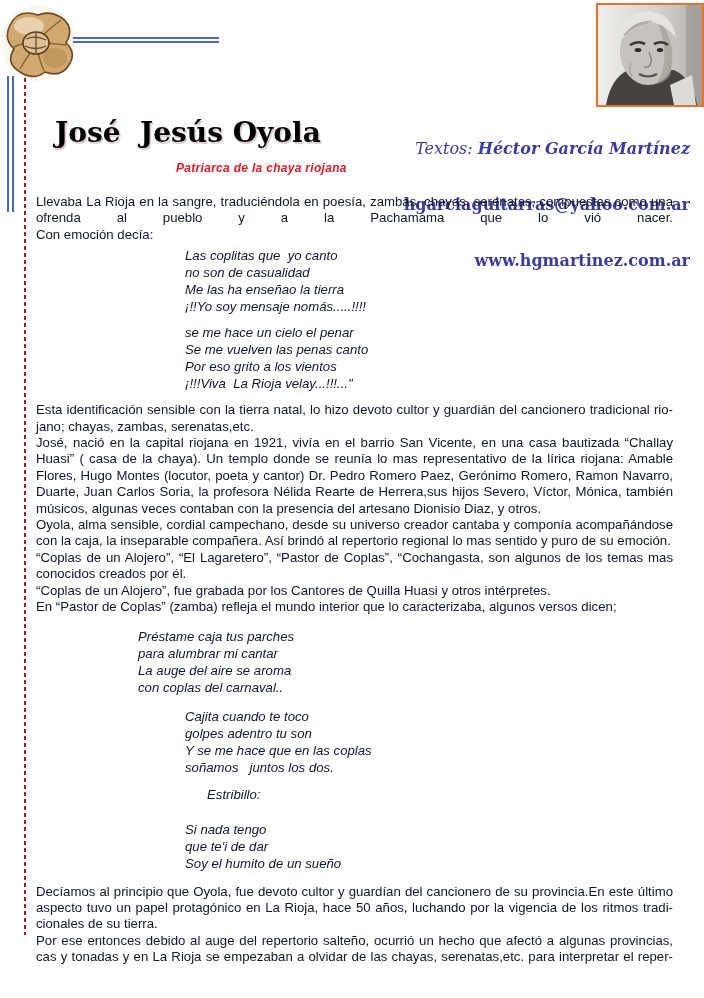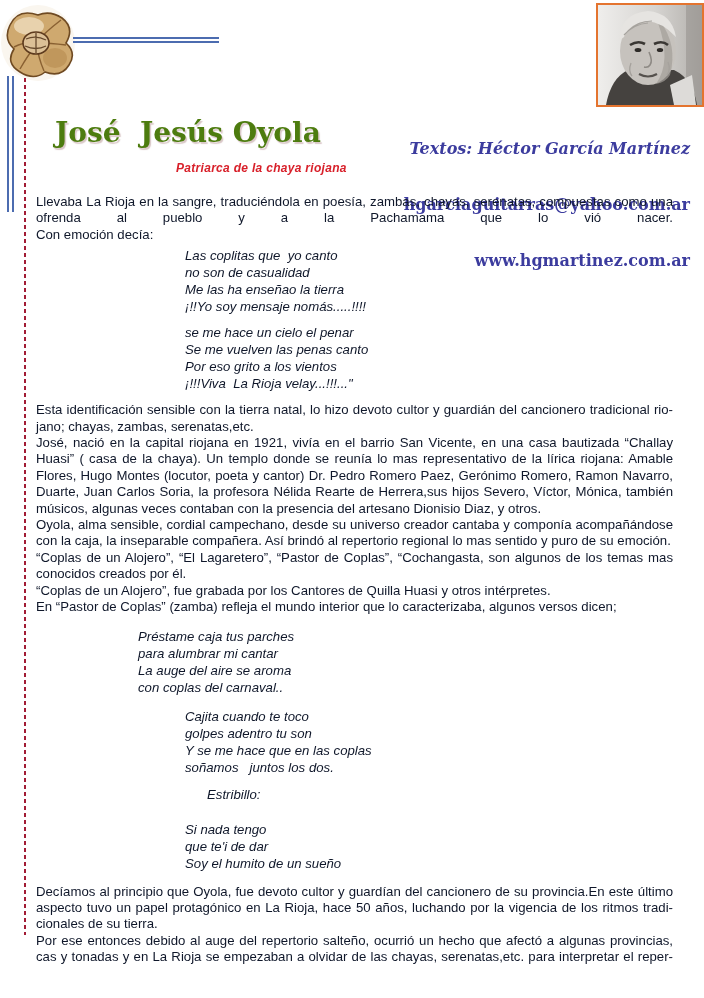--- a/index.html
+++ b/index.html
@@ -27,27 +27,27 @@
   .photo{
     position:absolute;left:596px;top:3px;width:104px;height:100px;
     border:2px solid #e4742f;box-sizing:content-box;background:#d6d4d1;
   }
   .photo svg{display:block;width:104px;height:100px;}
   .credit{
     position:absolute;top:103px;right:14px;text-align:right;
     font-family:"DejaVu Serif","Liberation Serif",serif;
     color:#3c3c9e;font-size:16px;line-height:18.6px;white-space:pre;
   }
-  .credit .prefix{font-style:italic;font-weight:bold;}
+  .credit .prefix{font-style:italic;font-weight:normal;}
   .credit .name{font-style:italic;font-weight:bold;text-align:right;}
   .credit .contact{font-weight:bold;}
   .doc-title{
     position:absolute;left:55px;top:116px;
     font-family:"DejaVu Serif","Liberation Serif",serif;
-    font-weight:bold;font-size:28px;color:#4d7c0f;white-space:pre;
+    font-weight:bold;font-size:28px;color:#000000;white-space:pre;
     text-shadow:1.5px 1.5px 1px rgba(170,130,130,0.45);
   }
   .doc-subtitle{
     position:absolute;left:176px;top:161px;
     font-family:"Liberation Sans",sans-serif;
     font-weight:bold;font-style:italic;font-size:12px;color:#d8202a;
     letter-spacing:0.3px;white-space:pre;
   }
   .content{
     position:absolute;left:36px;top:194px;width:637px;

